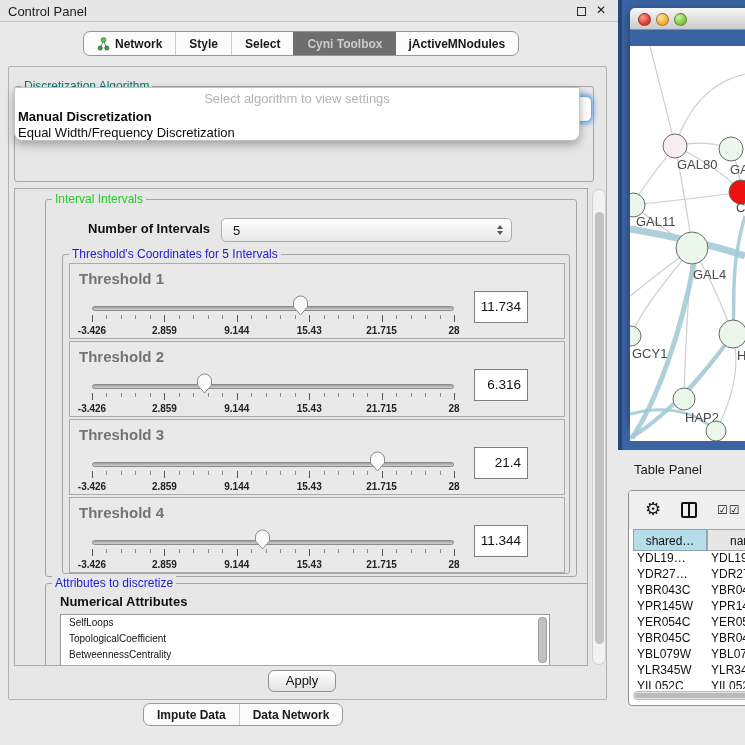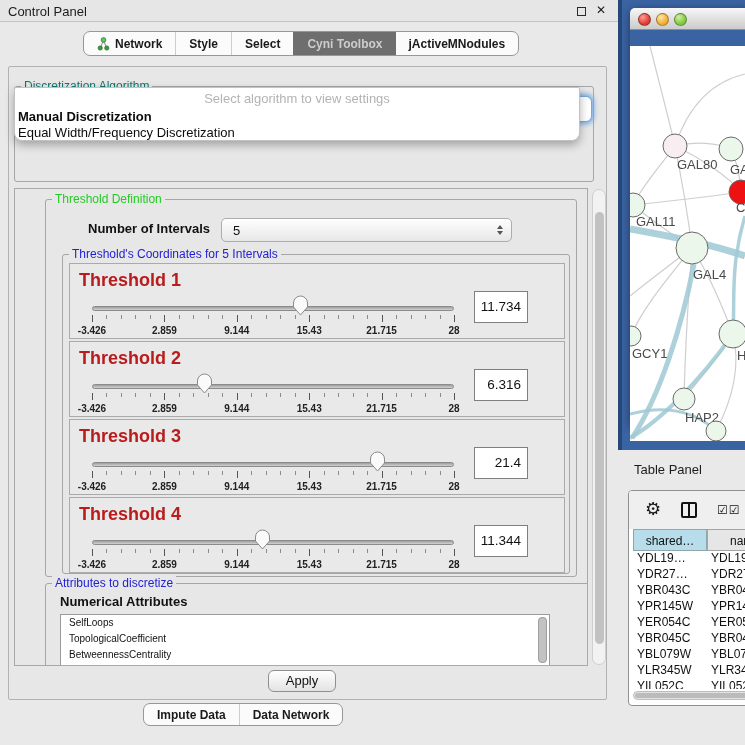--- a/index.html
+++ b/index.html
@@ -44,21 +44,21 @@
   #algo-prompt { position:absolute; left:0; right:0; top:3px; text-align:center; font-size:13px; color:#b3b3b3; }
   .algo-item { position:absolute; left:3px; font-size:13px; color:#0c0c0c; white-space:nowrap; }
 
   
   #scrollarea { left:14px; top:188px; width:574px; height:478px; background:#e7e7e7; border:1px solid #a9a9a9; overflow:hidden; }
   #scrollarea .group-title { background:#e7e7e7; }
   #main-vscroll { left:592px; top:189px; width:14px; height:476px; background:#f2f2f2; border:1px solid #cfcfcf; border-radius:7px; }
   #main-vscroll .thumb { position:absolute; left:2px; top:22px; width:9px; height:432px; background:#c2c2c2; border-radius:5px; }
 
   .thr-box { position:absolute; left:6px; width:496px; height:76px; border:1px solid #aaaaaa; background:#e9e9e9; }
-  .thr-label { position:absolute; left:9px; top:6px; font-size:18px; font-weight:bold; color:#b91c1c; }
+  .thr-label { position:absolute; left:9px; top:6px; font-size:15px; font-weight:bold; color:#737373; }
   .thr-track { position:absolute; left:22px; top:42px; width:362px; height:5px; border:1px solid #8b8b8b; border-radius:3px; background:linear-gradient(#9d9d9d,#d2d2d2); }
   .thr-thumb { position:absolute; top:31px; width:17px; height:21px; }
   .tickrow { position:absolute; left:22px; top:51px; width:362px; height:9px; }
   .tick-major { position:absolute; top:0; width:1px; height:7px; background:#555; }
   .tick-minor { position:absolute; top:0; width:1px; height:4px; background:#8a8a8a; }
   .tick-label { position:absolute; top:10px; width:48px; margin-left:-24px; text-align:center; font-size:10px; font-weight:bold; color:#222; }
   .thr-value { position:absolute; left:404px; top:27px; width:54px; height:32px; background:#ffffff; border:1px solid #7f7f7f; font-size:13.5px; color:#111; text-align:right; line-height:30px; padding-right:6px; }
 
   #attr-list { position:absolute; left:14px; top:30px; width:490px; height:52px; background:#ffffff; border:1px solid #9a9a9a; overflow:hidden; }
   .attr-item { position:absolute; left:8px; font-size:10px; color:#111; white-space:nowrap; }
@@ -144,21 +144,21 @@
   <div class="abs" id="algo-popup">
     <div id="algo-prompt">Select algorithm to view settings</div>
   <div class="algo-item" style="top: 21px; font-weight: bold;">Manual Discretization</div>
       <div class="algo-item" style="top: 37px; font-weight: normal;">Equal Width/Frequency Discretization</div>
     </div>
 
 
   <div class="abs" id="scrollarea">
 
     <div class="group" style="left:30px; top:10px; width:532px; height:378px;">
-      <div class="group-title gt-green">Threshold Definition</div>
+      <div class="group-title gt-green">Interval Intervals</div>
 
       <div class="abs" style="left:42px; top:21px; font-size:13px; font-weight:bold; color:#111;">Number of Intervals</div>
       <div class="combo" style="left:175px; top:18px; width:291px; height:24px;">
         <span class="val">5</span>
         <span class="stepper">
             <span class="arr-up"></span>
             <span class="arr-dn"></span>
           </span>
       </div>
 

